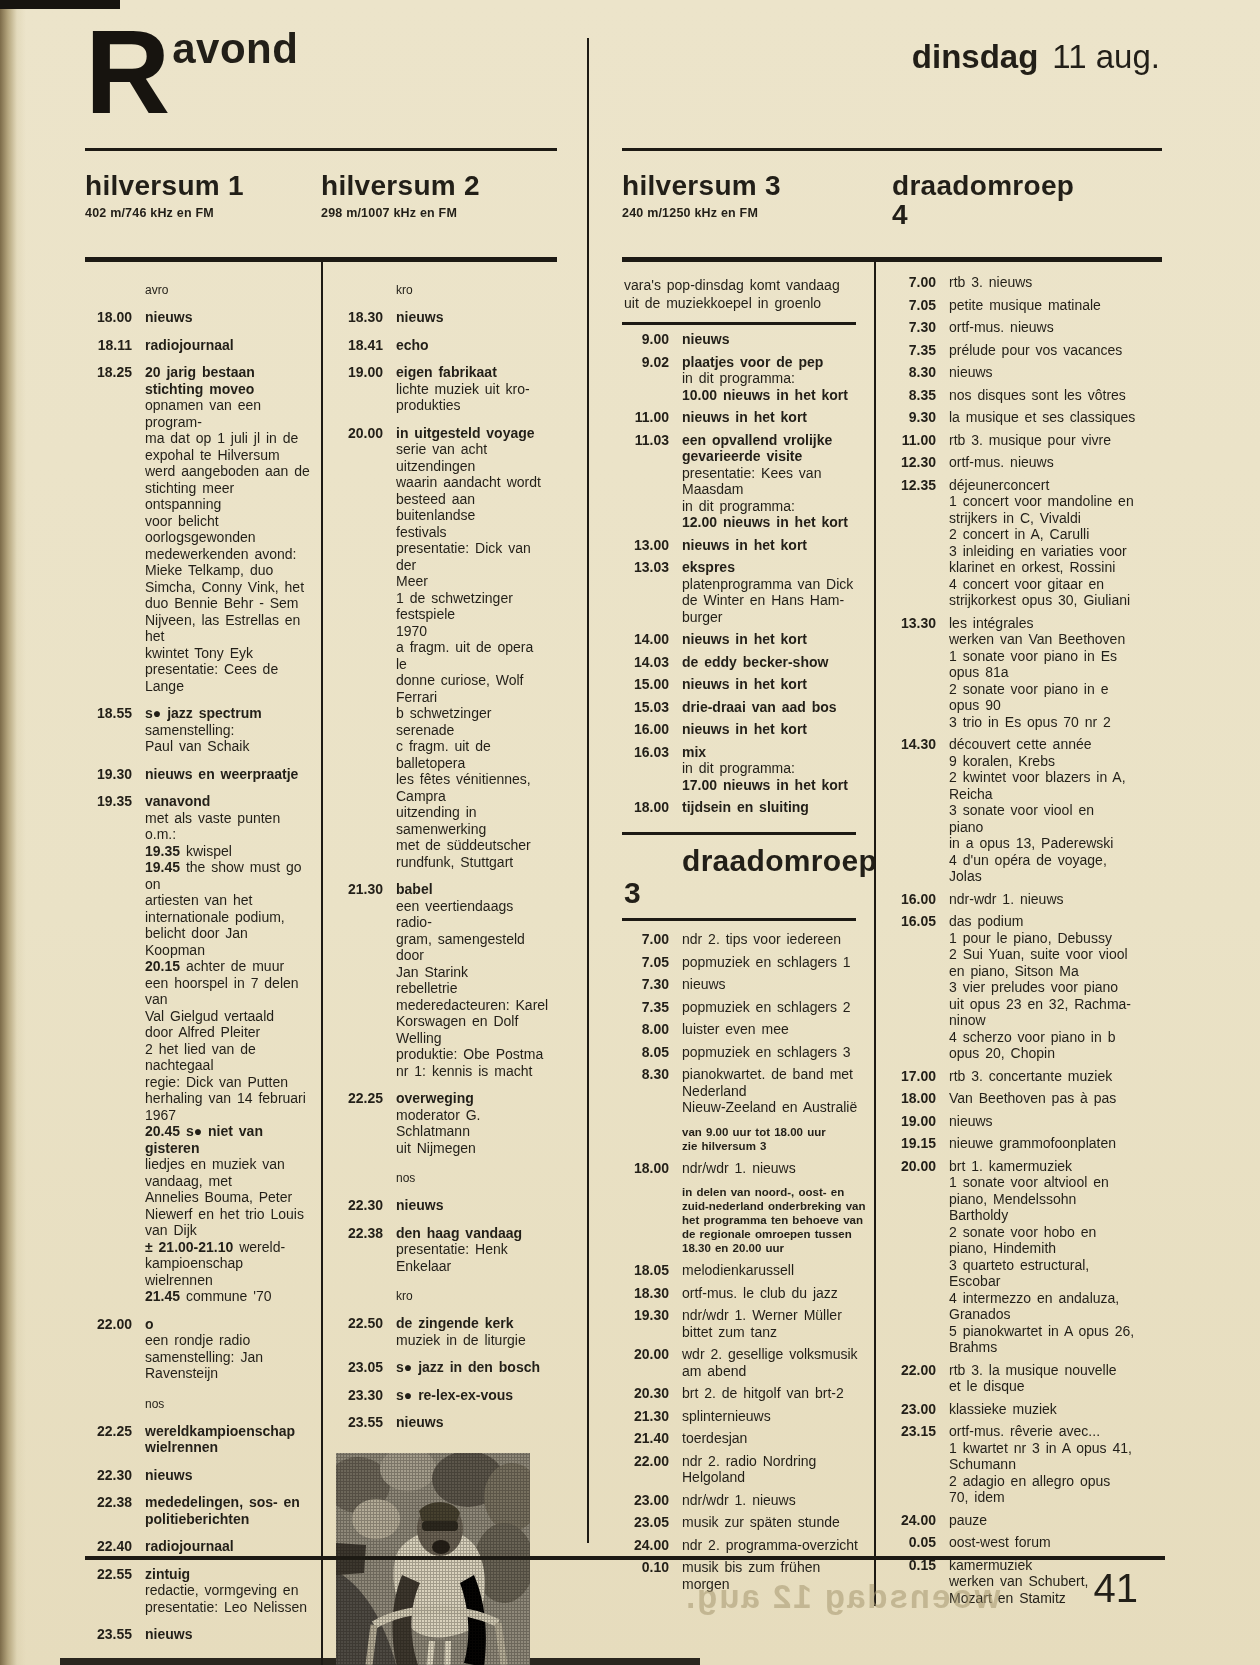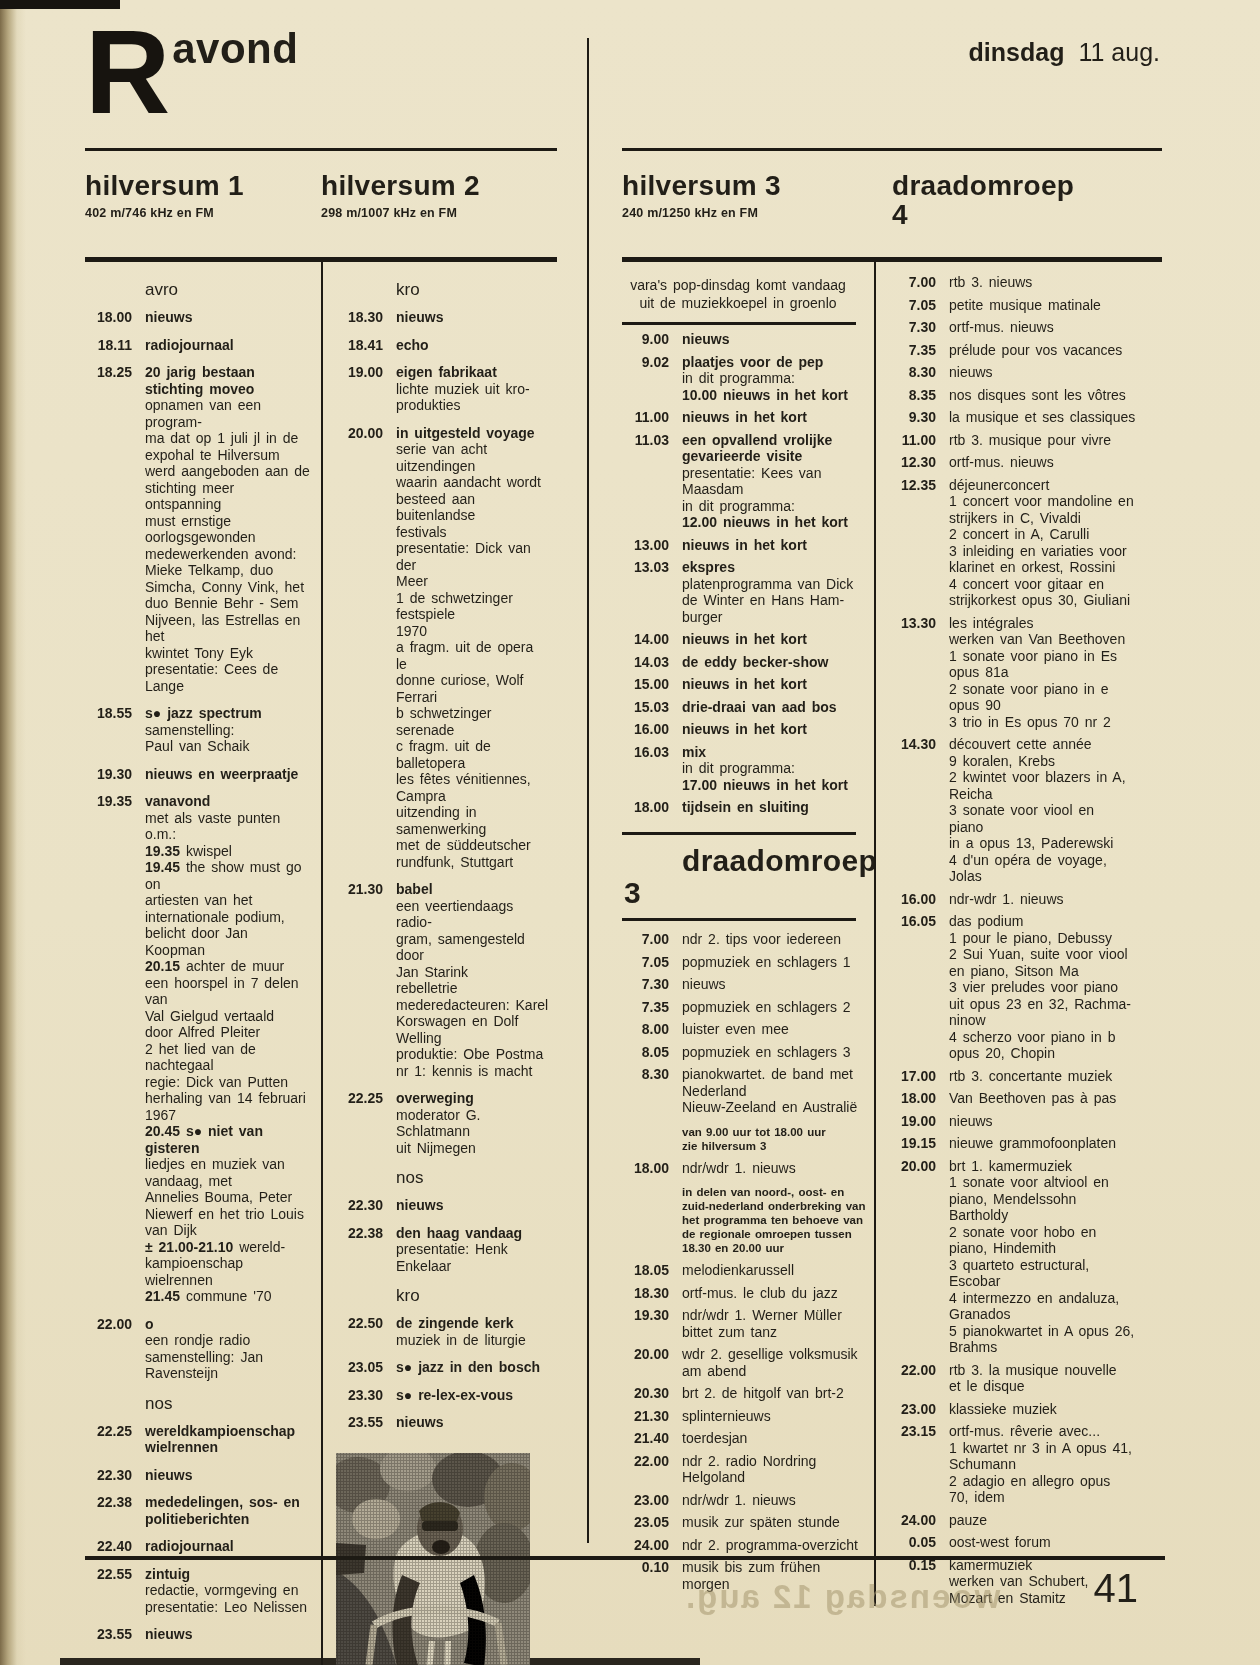--- a/index.html
+++ b/index.html
@@ -17,21 +17,21 @@
     background:linear-gradient(90deg,#7c6b49 0,#b5a67e 8px,rgba(214,203,168,.4) 17px,rgba(214,203,168,0) 26px);}
   .edge-top{position:absolute;left:0;top:0;width:120px;height:9px;background:#17140f;}
   .edge-bottom{position:absolute;left:60px;bottom:0;width:640px;height:7px;background:#2a261e;}
   .center-divider{position:absolute;left:587px;top:38px;bottom:122px;width:2px;background:#1d1a14;}
 
   
   .masthead{position:absolute;top:24px;left:85px;right:100px;display:flex;justify-content:space-between;align-items:flex-start;}
   .brand{display:flex;align-items:flex-start;}
   .big-letter{font-weight:900;font-size:118px;line-height:.82;letter-spacing:-4px;color:#17140f;}
   .section-title{font-weight:bold;font-size:42px;line-height:1;margin:4px 0 0 6px;letter-spacing:.5px;}
-  .date{font-size:25px;margin-top:14px;white-space:nowrap;}
+  .date{font-size:33px;margin-top:14px;white-space:nowrap;}
   .date .day{font-weight:bold;margin-right:14px;}
 
   
   .halves{position:absolute;top:148px;left:85px;width:1077px;display:grid;grid-template-columns:472px 540px;column-gap:65px;}
   .top-rule{border-top:3px solid #1d1a14;}
   .stations{display:grid;grid-template-columns:1fr 1fr;min-height:86px;padding-top:20px;}
   .station-name{font-weight:bold;font-size:28px;letter-spacing:.3px;line-height:1.05;}
   .station-freq{font-weight:bold;font-size:12.5px;margin-top:6px;letter-spacing:.2px;}
   .thick-rule{border-top:5px solid #1d1a14;}
   .cols{display:grid;}
@@ -40,25 +40,25 @@
   .col{padding:6px 8px 0 0;min-height:1240px;}
   .col.sep{border-left:2px solid #1d1a14;padding-left:13px;}
 
   
   .entry{display:grid;grid-template-columns:47px 1fr;column-gap:13px;margin-top:6px;}
   .half-left .entry{margin-top:11px;}
   .time{font-weight:bold;text-align:right;font-size:14px;line-height:16.5px;white-space:nowrap;}
   .content{min-width:0;}
   .line{font-size:14px;line-height:16.5px;word-spacing:2px;}
   .line b{font-weight:bold;}
-  .network-label{margin:14px 0 2px 60px;font-size:17px;line-height:16px;}
+  .network-label{margin:14px 0 2px 60px;font-size:12px;line-height:16px;}
   .note{margin:9px 0 7px 60px;font-weight:bold;font-size:11.5px;line-height:14px;word-spacing:1px;}
 
   
-  .intro{padding:8px 4px 10px 2px;border-bottom:3px solid #1d1a14;margin-bottom:4px;margin-right:10px;text-align:center;}
+  .intro{padding:8px 4px 10px 2px;border-bottom:3px solid #1d1a14;margin-bottom:4px;margin-right:10px;}
   .intro .line{font-size:14px;line-height:18px;}
 
   
   .sub-station{margin:16px 10px 10px 0;}
   .sub-station .rule{border-top:3px solid #1d1a14;}
   .sub-station .station-name{font-size:30px;margin:10px 0 2px 60px;}
   .sub-station .station-num{font-weight:bold;font-size:30px;margin:0 0 10px 2px;line-height:1;}
 
   
   figure{margin:22px 0 0 0;width:194px;}
@@ -123,21 +123,21 @@
             </div>
             <div class="entry">
               <div class="time">18.25</div>
               <div class="content">
                 <div class="line"><b>20 jarig bestaan stichting moveo</b></div>
                 <div class="line">opnamen van een program-</div>
                 <div class="line">ma dat op 1 juli jl in de</div>
                 <div class="line">expohal te Hilversum</div>
                 <div class="line">werd aangeboden aan de</div>
                 <div class="line">stichting meer ontspanning</div>
-                <div class="line">must ernstige</div>
+                <div class="line">voor belicht</div>
                 <div class="line">oorlogsgewonden</div>
                 <div class="line">medewerkenden avond:</div>
                 <div class="line">Mieke Telkamp, duo</div>
                 <div class="line">Simcha, Conny Vink, het</div>
                 <div class="line">duo Bennie Behr - Sem</div>
                 <div class="line">Nijveen, las Estrellas en het</div>
                 <div class="line">kwintet Tony Eyk</div>
                 <div class="line">presentatie: Cees de Lange</div>
               </div>
             </div>

